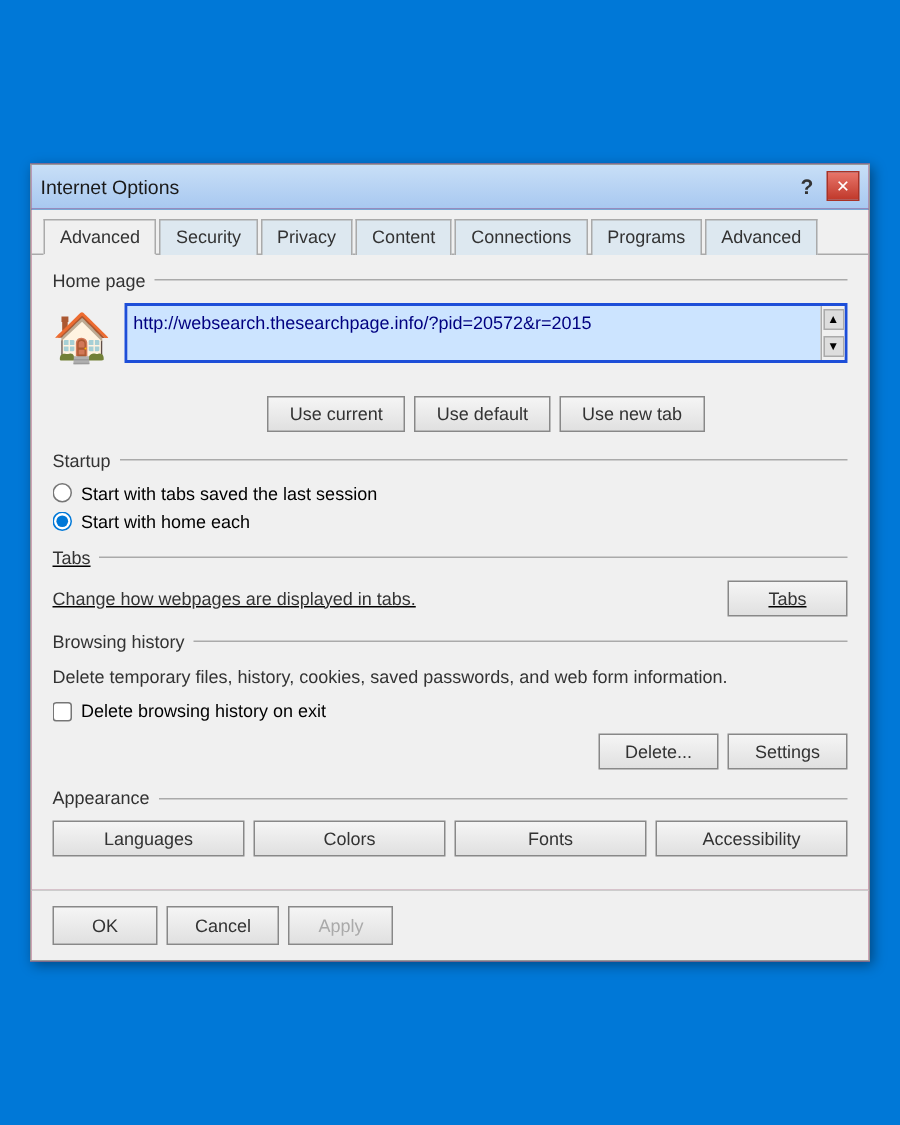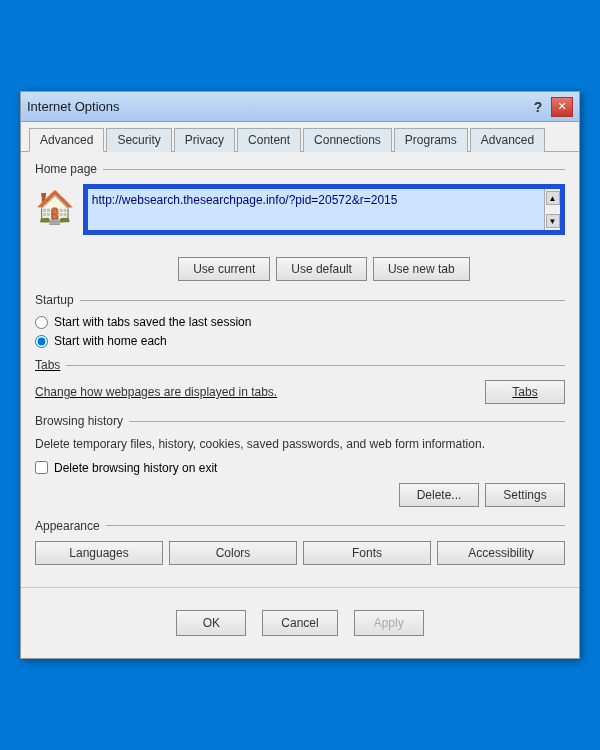--- a/index.html
+++ b/index.html
@@ -129,23 +129,23 @@
     .home-page-right {
       flex: 1;
     }
     .home-page-desc {
       font-size: 12px;
       color: #333;
       margin-bottom: 6px;
     }
     .url-box-wrapper {
       position: relative;
-      border: 5px solid #1d4ed8;
+      border: 2px solid #1d4ed8;
       background: white;
-      height: 51px;
+      height: 40px;
       display: flex;
       overflow: hidden;
     }
     .url-textarea {
       flex: 1;
       border: none;
       outline: none;
       padding: 4px;
       font-size: 12px;
       font-family: inherit;
@@ -240,24 +240,24 @@
       padding: 4px 12px;
       border: 1px solid #888;
       background: linear-gradient(to bottom, #f5f5f5, #e0e0e0);
       cursor: pointer;
       font-size: 12px;
       color: #333;
       flex: 1;
       min-width: 70px;
     }
     .dialog-footer {
-      padding: 22px 14px;
-      display: flex;
-      justify-content: center;
-      gap: 16px;
+      padding: 10px 14px;
+      display: flex;
+      justify-content: flex-start;
+      gap: 6px;
       background: #f0f0f0;
       border-top: 1px solid #ccc;
     }
     .footer-btn {
       padding: 5px 18px;
       border: 1px solid #888;
       background: linear-gradient(to bottom, #f5f5f5, #e0e0e0);
       cursor: pointer;
       font-size: 12px;
       color: #333;

